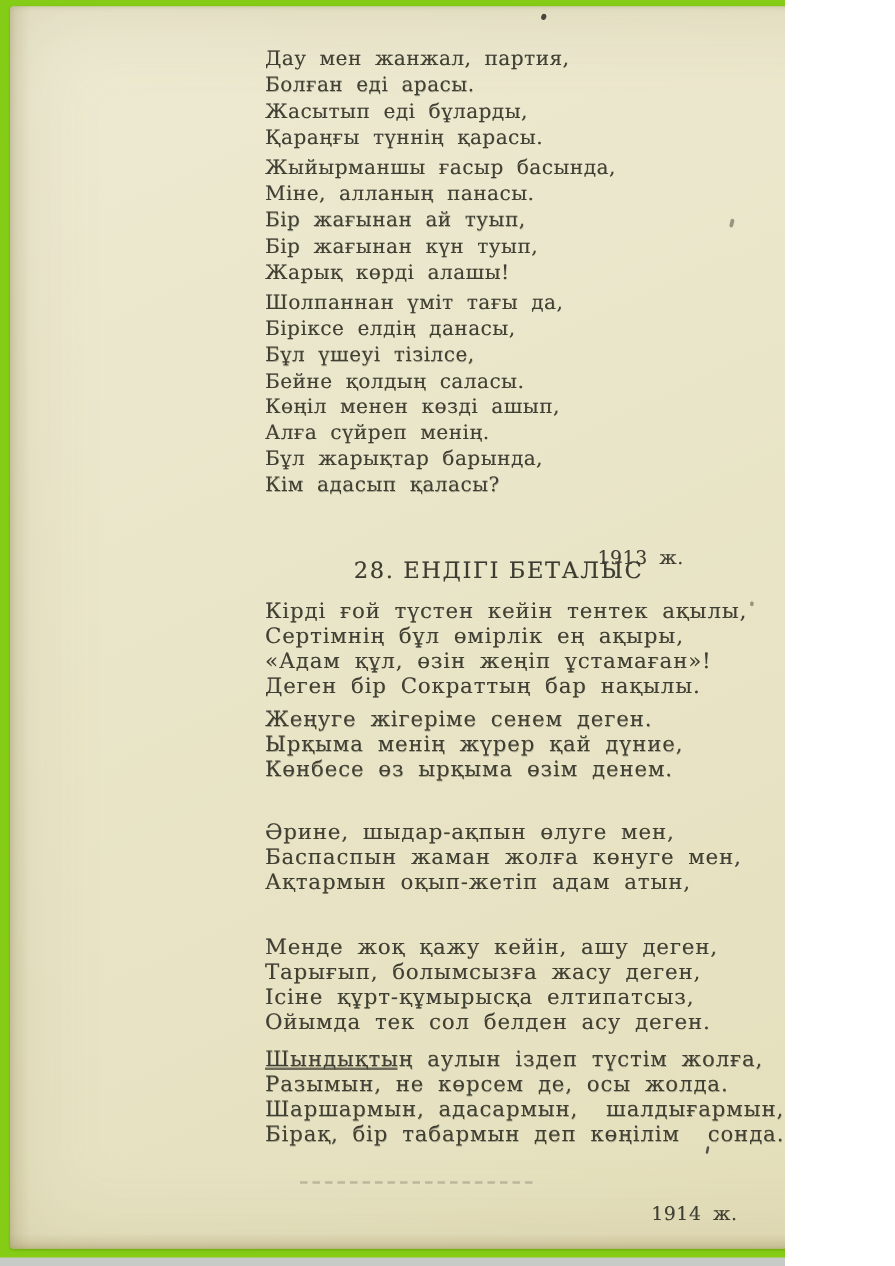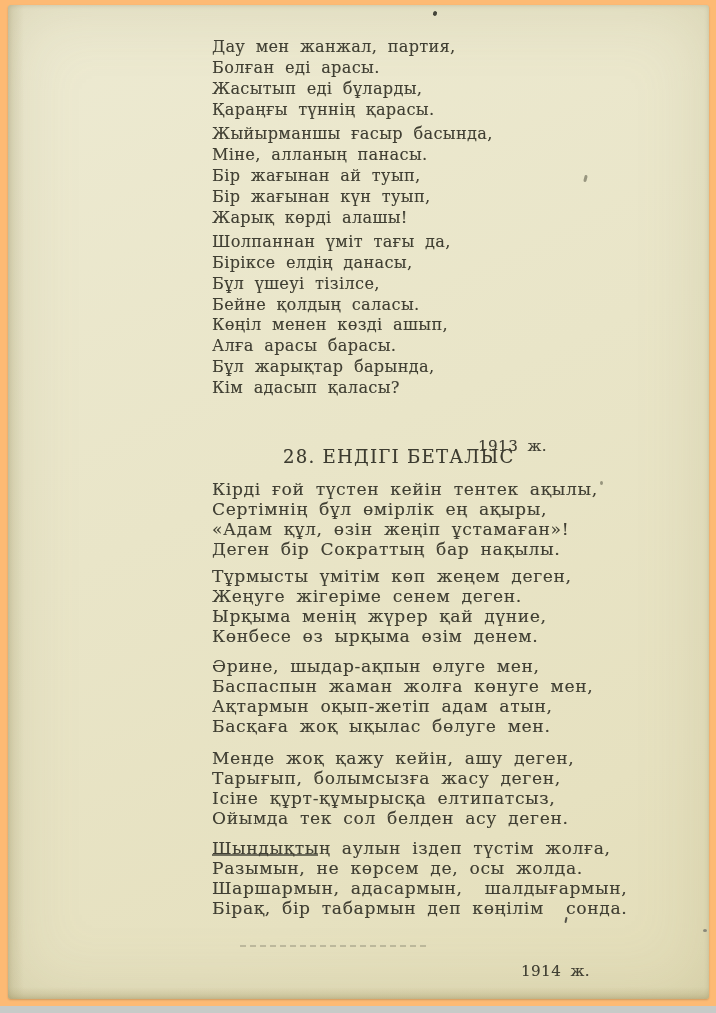--- a/index.html
+++ b/index.html
@@ -1,18 +1,18 @@
 <!DOCTYPE html>
 <html><head>
 <meta charset="utf-8">
 <style>
   html,body { margin:0; padding:0; }
   .page {
-    position:relative; width:716px; height:1013px; overflow:hidden;
-    background:#fdba74;
+    position:relative; width:628px; height:1013px; overflow:hidden;
+    background:#84cc16;
     font-family:"DejaVu Serif","Liberation Serif",serif;
   }
   .paper {
     position:absolute; left:8px; top:5px; width:701px; height:994px;
     background:linear-gradient(155deg,#edead2 0%,#e9e5c8 45%,#e6e1c0 80%,#e3ddb8 100%);
     border-radius:3px;
     box-shadow: inset 0 0 70px rgba(150,140,90,.22),
                 inset 0 0 5px rgba(120,110,70,.28),
                 0 1px 2px rgba(0,0,0,.18);
   }
@@ -78,46 +78,44 @@
       <div class="line">Жарық көрді алашы!</div>
     </div>
     <div class="stanza" style="top:231px">
       <div class="line">Шолпаннан үміт тағы да,</div>
       <div class="line">Біріксе елдің данасы,</div>
       <div class="line">Бұл үшеуі тізілсе,</div>
       <div class="line">Бейне қолдың саласы.</div>
     </div>
     <div class="stanza" style="top:314px">
       <div class="line">Көңіл менен көзді ашып,</div>
-      <div class="line">Алға арасы барасы.</div>
+      <div class="line">Алға сүйреп менің.</div>
       <div class="line">Бұл жарықтар барында,</div>
       <div class="line">Кім адасып қаласы?</div>
     </div>
     <div class="date date1">1913 ж.</div>
   </section>
 
   <section class="poem2">
     <h2 class="title">28. ЕНДІГІ БЕТАЛЫС</h2>
     <div class="stanza" style="top:479px">
       <div class="line">Кірді ғой түстен кейін тентек ақылы,</div>
       <div class="line">Сертімнің бұл өмірлік ең ақыры,</div>
       <div class="line">«Адам құл, өзін жеңіп ұстамаған»!</div>
       <div class="line">Деген бір Сократтың бар нақылы.</div>
     </div>
     <div class="stanza" style="top:566px">
-      <div class="line">Тұрмысты үмітім көп жеңем деген,</div>
       <div class="line">Жеңуге жігеріме сенем деген.</div>
       <div class="line">Ырқыма менің жүрер қай дүние,</div>
       <div class="line">Көнбесе өз ырқыма өзім денем.</div>
     </div>
     <div class="stanza" style="top:656px">
       <div class="line">Әрине, шыдар-ақпын өлуге мен,</div>
       <div class="line">Баспаспын жаман жолға көнуге мен,</div>
       <div class="line">Ақтармын оқып-жетіп адам атын,</div>
-      <div class="line">Басқаға жоқ ықылас бөлуге мен.</div>
     </div>
     <div class="stanza" style="top:748px">
       <div class="line">Менде жоқ қажу кейін, ашу деген,</div>
       <div class="line">Тарығып, болымсызға жасу деген,</div>
       <div class="line">Ісіне құрт-құмырысқа елтипатсыз,</div>
       <div class="line">Ойымда тек сол белден асу деген.</div>
     </div>
     <div class="stanza" style="top:838px">
       <div class="line">Шындықтың аулын іздеп түстім жолға,</div>
       <div class="line">Разымын, не көрсем де, осы жолда.</div>

